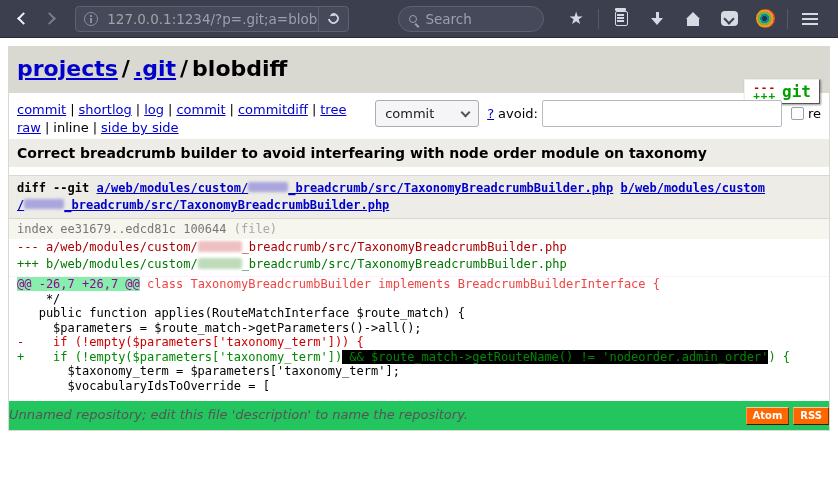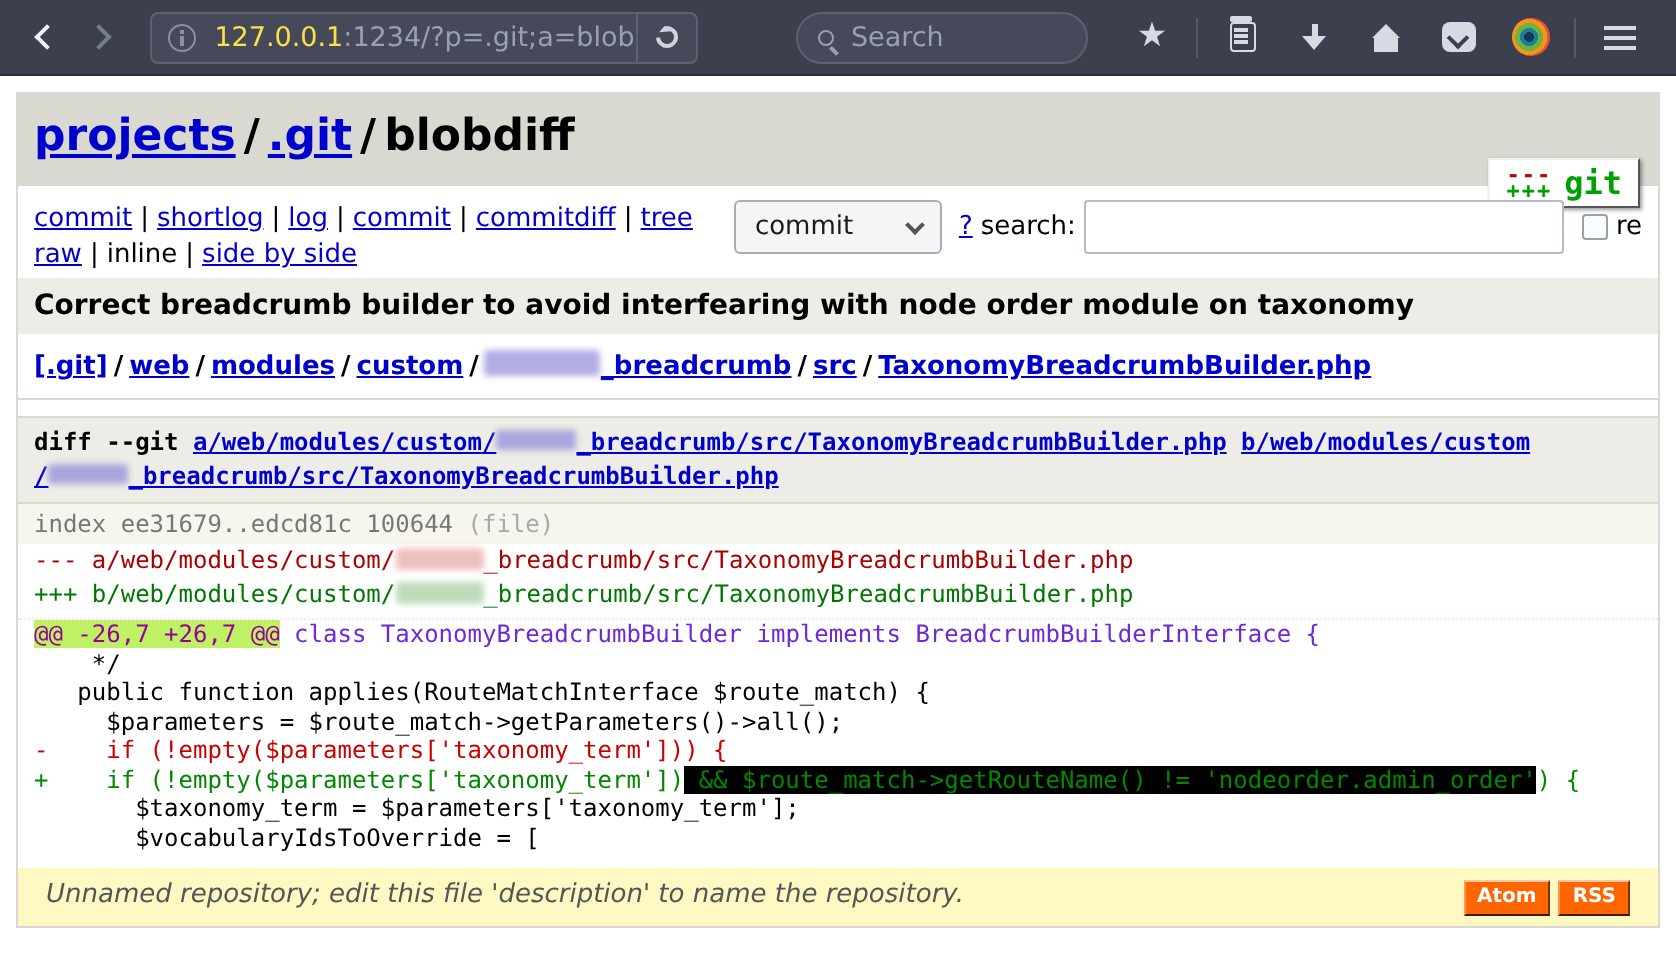--- a/index.html
+++ b/index.html
@@ -20,21 +20,21 @@
   .chev.fwd { border-color:#787d8c; transform:rotate(225deg); }
   .urlbar {
     margin-left:12px; width:288px; height:26px; background:#454959;
     border:1px solid #5c6171; border-radius:4px;
     display:flex; align-items:center; padding:0 0 0 8px; overflow:hidden;
   }
   .info-icon { width:14px; height:14px; border:1.5px solid #8b90a0; border-radius:50%; position:relative; flex:none; }
   .info-icon::before { content:""; position:absolute; left:4.6px; top:2.5px; width:2px; height:2px; background:#8b90a0; }
   .info-icon::after  { content:""; position:absolute; left:4.6px; top:5.5px; width:2px; height:4.5px; background:#8b90a0; }
   .url-text { margin-left:9px; font-size:13.5px; white-space:nowrap; flex:1; overflow:hidden; }
-  .url-host { color:#fde047;text-align:right; }
+  .url-host { color:#a3a3a3;text-align:right; }
   .url-rest { color:#9aa0b0; }
   .reload-wrap { flex:none; width:30px; height:26px; border-left:1px solid #5c6171; display:flex; align-items:center; justify-content:center; }
   .reload { width:11px; height:11px; border:2px solid #cfd3dc; border-radius:50%; border-left-color:transparent; transform:rotate(40deg); position:relative; }
   .reload::after { content:""; position:absolute; left:-4px; top:-3px; border:3.5px solid transparent; border-right-color:#cfd3dc; transform:rotate(45deg); }
   .searchbar {
     margin-left:49px; width:152px; height:26px; background:#454959;
     border:1px solid #5c6171; border-radius:13px;
     display:flex; align-items:center; padding:0 10px; color:#9aa0b0;
   }
   .mag { width:8px; height:8px; border:1.6px solid #9aa0b0; border-radius:50%; position:relative; flex:none; }
@@ -96,26 +96,26 @@
   .diff-header {
     font-weight:bold; background:#edece6; border:solid #d9d8d1; border-width:1px 0;
     padding:4px 8px; line-height:17px; white-space:pre-wrap; word-break:break-all;
   }
   .ext-header { background:#f6f5ee; color:#777; padding:2px 8px; line-height:16px; }
   .ext-note { color:#a8a8a8; }
   .code-line { white-space:pre; line-height:14.5px; padding:0 8px; }
   .from-line { color:#aa0000; line-height:17px; }
   .to-line { color:#007700; line-height:17px; }
   .chunk-line { border-top:1px dotted #ffe0ff; margin-top:3px; color:#990099; }
-  .chunk-info { background:#bef264;text-align:center; }
-  .chunk-section { color:#6d28d9; }
+  .chunk-info { background:#86efac;text-align:center; }
+  .chunk-section { color:#ef4444; }
   .rem-line { color:#cc0000; }
   .add-line { color:#008800; }
   .marked { background:#000000; }
-  .page-footer { background:#fef9c3; padding:6px 14px; height:29px; }
+  .page-footer { background:#22c55e; padding:6px 0; height:29px; }
   .footer-text { float:left; font-style:italic; color:#555; }
   .rss-badge {
     float:right; margin-left:4px; padding:3px 6px; line-height:10px;
     border:1px solid; border-color:#fcc7a5 #7d3302 #3e1a01 #ff954e;
     color:#fff; background:#ff6600; font-weight:bold; font-size:10px;
     font-family:"DejaVu Sans",sans-serif; text-decoration:none;
   }
   
   .blob { display:inline-block; border-radius:2px; filter:blur(1.6px); margin-bottom:-1px; }
   .blob-path { width:58px; height:13px; background:#b3aee4; }
@@ -190,32 +190,29 @@
     </div>
     <div>
       <a>raw</a><span class="pipe">|</span><span class="plain">inline</span><span class="pipe">|</span><a>side by side</a>
     </div>
     <div class="nav-form">
       <div class="commit-select">
         <span>commit</span>
         <span class="sel-chev"></span>
       </div>
       <a class="help-link">?</a>
-      <span class="search-label">search:</span>
+      <span class="search-label">avoid:</span>
       <input class="gw-search-input" type="text" style="">
       <span class="re-check"></span>
       <span>re</span>
     </div>
   </div>
 
   <div class="title-row"><span>Correct breadcrumb builder to avoid interfearing with node order module on taxonomy</span></div>
 
-  <div class="page-path">
-    <a>[.git]</a><span class="psep">/</span><a>web</a><span class="psep">/</span><a>modules</a><span class="psep">/</span><a>custom</a><span class="psep">/</span><a><span class="blob blob-path"></span><span>_breadcrumb</span></a><span class="psep">/</span><a>src</a><span class="psep">/</span><a>TaxonomyBreadcrumbBuilder.php</a>
-  </div>
 
   <div class="page-body">
     <div class="diff-header"><span>diff --git </span><a><span>a/web/modules/custom/</span><span class="blob blob-link"></span><span>_breadcrumb/src/TaxonomyBreadcrumbBuilder.php</span></a> <a><span>b/web/modules/custom</span><br><span>/</span><span class="blob blob-link"></span><span>_breadcrumb/src/TaxonomyBreadcrumbBuilder.php</span></a></div>
     <div class="ext-header"><span>index ee31679..edcd81c 100644 </span><span class="ext-note">(file)</span></div>
     <div class="code-line from-line"><span>--- a/web/modules/custom/</span><span class="blob blob-from"></span><span>_breadcrumb/src/TaxonomyBreadcrumbBuilder.php</span></div>
     <div class="code-line to-line"><span>+++ b/web/modules/custom/</span><span class="blob blob-to"></span><span>_breadcrumb/src/TaxonomyBreadcrumbBuilder.php</span></div>
     <div class="code-line chunk-line"><a class="chunk-info" style="color:#990099;text-decoration:none;">@@ -26,7 +26,7 @@</a><span class="chunk-section"> class TaxonomyBreadcrumbBuilder implements BreadcrumbBuilderInterface {</span></div>
     <div class="code-line">    */</div>
     <div class="code-line">   public function applies(RouteMatchInterface $route_match) {</div>
     <div class="code-line">     $parameters = $route_match-&gt;getParameters()-&gt;all();</div>

